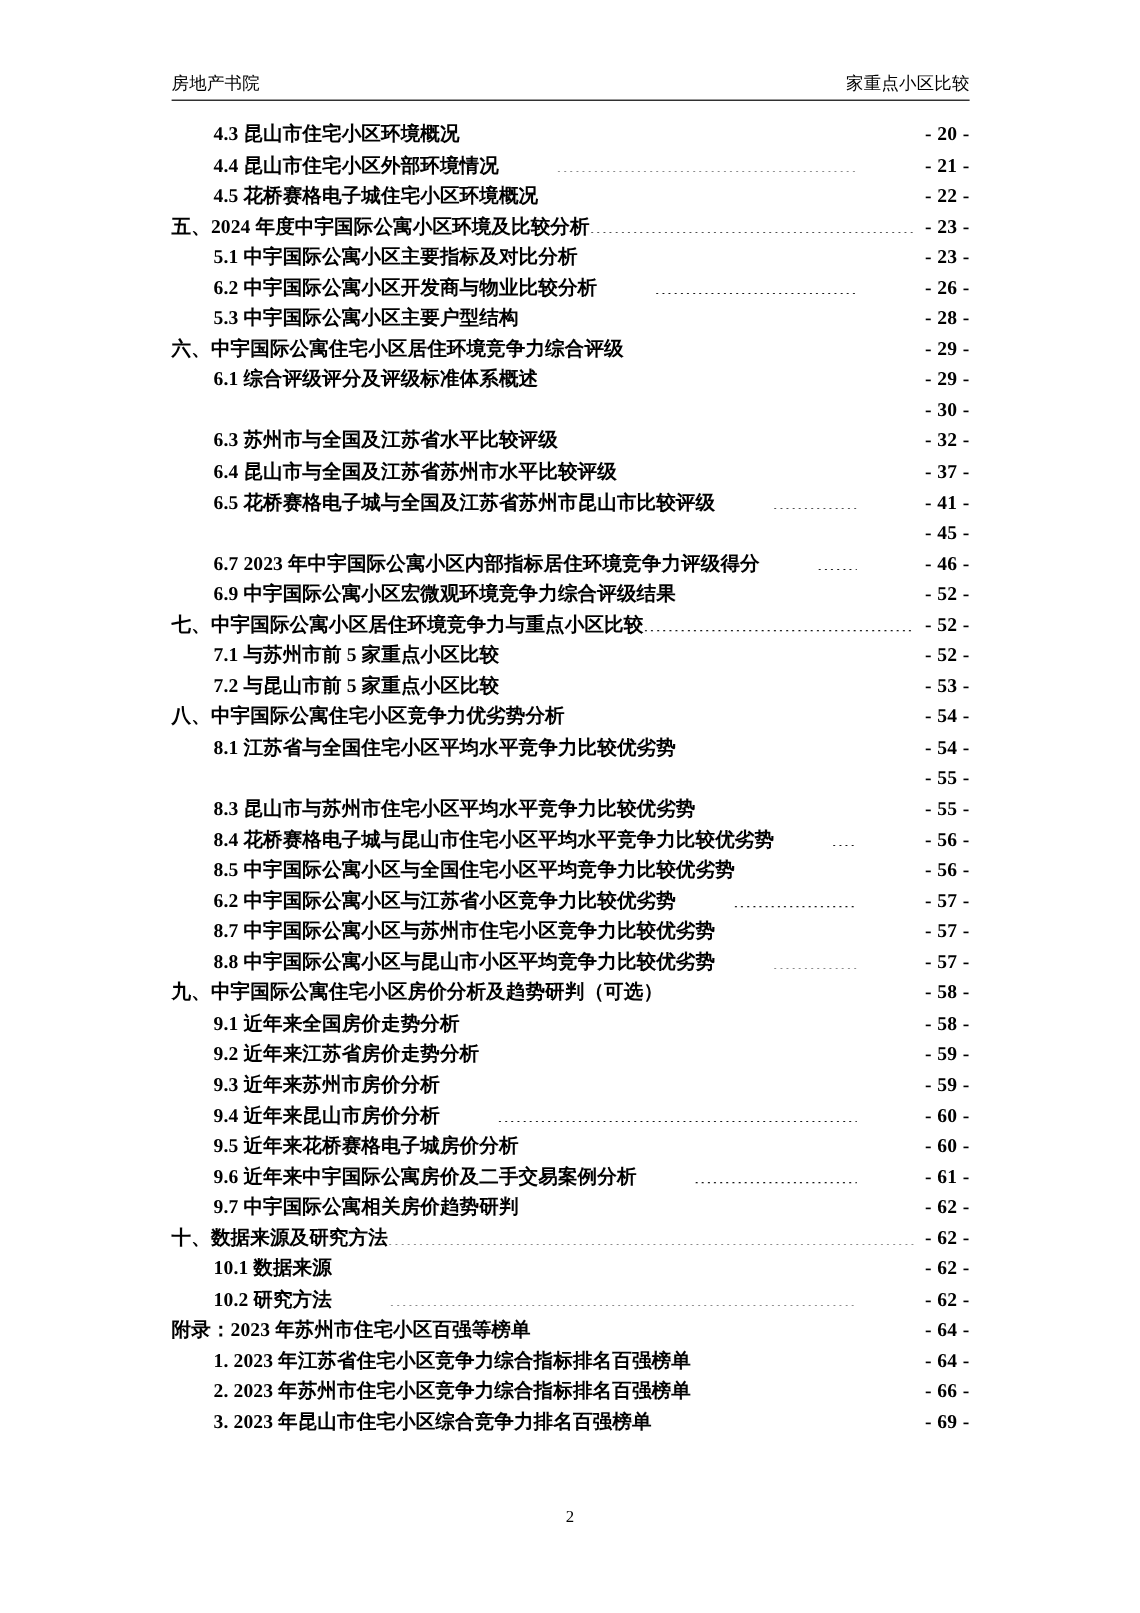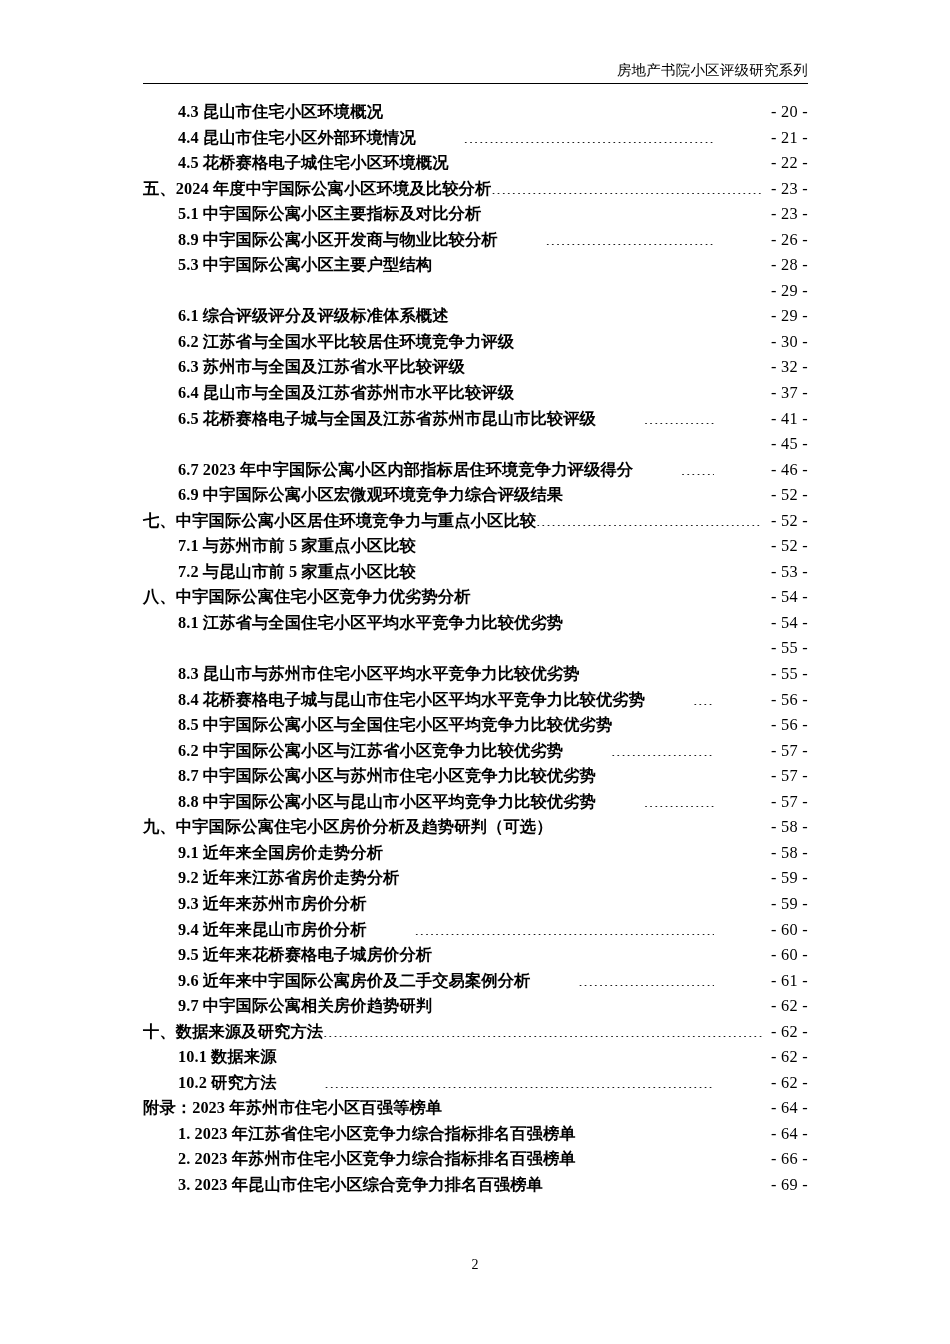--- a/index.html
+++ b/index.html
@@ -21,21 +21,21 @@
     box-sizing: border-box;
   }
 
   
   .header {
     position: absolute;
     left: 143px;
     top: 60px;
     width: 665px;
     display: flex;
-    justify-content: flex-end;
+    justify-content: space-between;
     align-items: flex-end;
     font-family: "Liberation Sans", "DejaVu Sans", sans-serif;
     font-size: 14.5px;
     line-height: 20px;
     letter-spacing: 0.2px;
     padding-bottom: 3px;
     border-bottom: 1.6px solid #000000;
   }
   .header-left  { white-space: nowrap; }
   .header-right { white-space: nowrap; }
@@ -77,21 +77,21 @@
     font-size: 16.3px;
     letter-spacing: 1.05px;
     color: #000;
     overflow: hidden;
     white-space: nowrap;
   }
   .toc-page {
     flex: 0 0 auto;
     text-align: right;
     min-width: 46px;
-    font-weight: normal;
+    font-weight: bold;
     letter-spacing: 0.3px;
   }
 
   
   .footer {
     position: absolute;
     left: 0;
     top: 1256px;
     width: 950px;
     text-align: center;
@@ -100,21 +100,21 @@
     color: #000000;
   }
 </style>
 </head>
 <body>
 
 <div class="page">
 
   <div class="header">
     <span class="header-left">房地产书院</span>
-    <span class="header-right">小区评级研究系列</span>
+    <span class="header-right">家重点小区比较</span>
   </div>
 
   <div class="toc" id="toc-list">
       <div class="toc-entry lvl2">
         <span class="toc-label">4.3  昆山市住宅小区环境概况</span>
         <span class="toc-leader"></span>
         <span class="toc-page">- 20 -</span>
       </div>
       <div class="toc-entry lvl2">
         <span class="toc-label">4.4  昆山市住宅小区外部环境情况</span>
@@ -130,40 +130,40 @@
         <span class="toc-label">五、2024 年度中宇国际公寓小区环境及比较分析</span>
         <span class="toc-leader"></span>
         <span class="toc-page">- 23 -</span>
       </div>
       <div class="toc-entry lvl2">
         <span class="toc-label">5.1  中宇国际公寓小区主要指标及对比分析</span>
         <span class="toc-leader"></span>
         <span class="toc-page">- 23 -</span>
       </div>
       <div class="toc-entry lvl2">
-        <span class="toc-label">8.9  中宇国际公寓小区开发商与物业比较分析</span>
+        <span class="toc-label">6.2  中宇国际公寓小区开发商与物业比较分析</span>
         <span class="toc-leader"></span>
         <span class="toc-page">- 26 -</span>
       </div>
       <div class="toc-entry lvl2">
         <span class="toc-label">5.3  中宇国际公寓小区主要户型结构</span>
         <span class="toc-leader"></span>
         <span class="toc-page">- 28 -</span>
       </div>
       <div class="toc-entry lvl1">
+        <span class="toc-label">六、中宇国际公寓住宅小区居住环境竞争力综合评级</span>
         <span class="toc-leader"></span>
         <span class="toc-page">- 29 -</span>
       </div>
       <div class="toc-entry lvl2">
         <span class="toc-label">6.1  综合评级评分及评级标准体系概述</span>
         <span class="toc-leader"></span>
         <span class="toc-page">- 29 -</span>
       </div>
       <div class="toc-entry lvl2">
-        <span class="toc-label">6.2  江苏省与全国水平比较居住环境竞争力评级</span>
         <span class="toc-leader"></span>
         <span class="toc-page">- 30 -</span>
       </div>
       <div class="toc-entry lvl2">
         <span class="toc-label">6.3  苏州市与全国及江苏省水平比较评级</span>
         <span class="toc-leader"></span>
         <span class="toc-page">- 32 -</span>
       </div>
       <div class="toc-entry lvl2">
         <span class="toc-label">6.4  昆山市与全国及江苏省苏州市水平比较评级</span>

